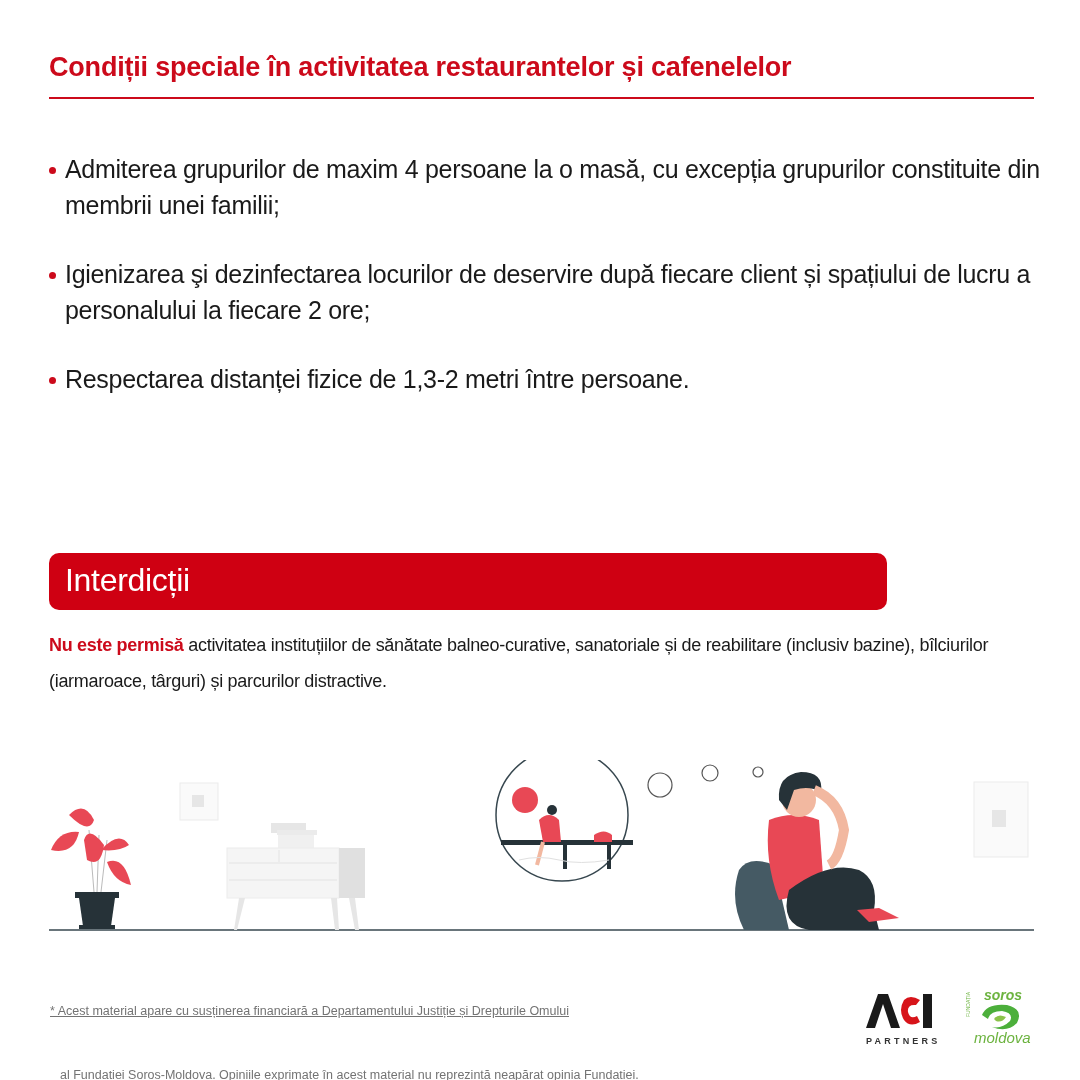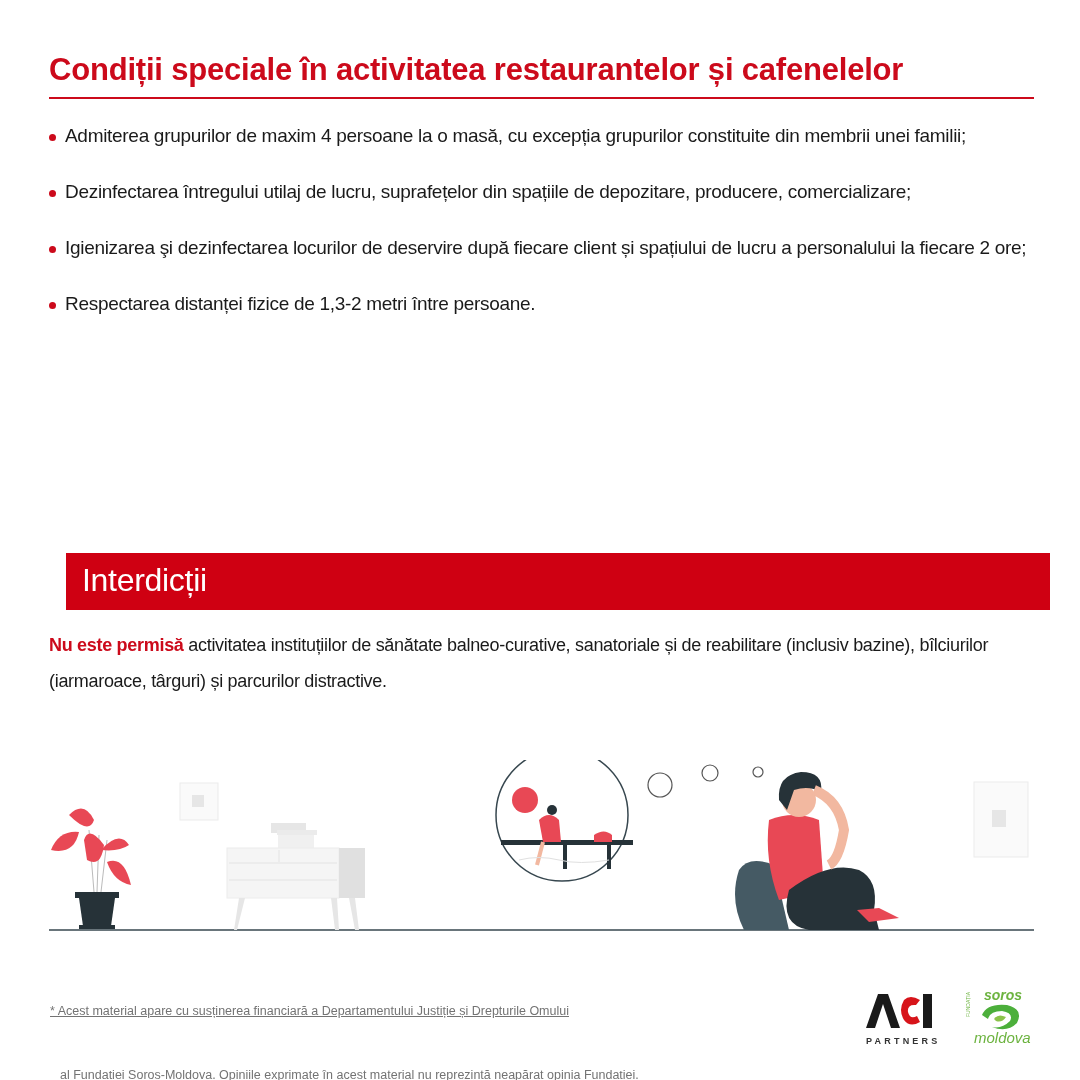--- a/index.html
+++ b/index.html
@@ -1,43 +1,42 @@
 <!DOCTYPE html>
 <html><head>
 <meta charset="utf-8">
 <style>
   html, body { margin: 0; padding: 0; background: #ffffff; }
   body { width: 1080px; height: 1080px; position: relative; overflow: hidden;
          font-family: "Liberation Sans", "DejaVu Sans", sans-serif; color: #1a1a1a; }
-  .heading { position: absolute; left: 49px; top: 52px; font-size: 31px; font-weight: 600;
+  .heading { position: absolute; left: 49px; top: 52px; font-size: 27px; font-weight: 600;
              color: #cc0a1b; letter-spacing: -0.2px; }
   .heading-rule { position: absolute; left: 49px; top: 97px; width: 985px; height: 2px; background: #cc0a1b; }
   .bullets { position: absolute; left: 49px; top: 118px; width: 995px; margin: 0; padding: 0; list-style: none; }
-  .bullet { position: relative; padding-left: 16px; font-size: 19px; line-height: 36px; margin-bottom: 20px;
-            letter-spacing: -0.3px; }
+  .bullet { position: relative; padding-left: 16px; font-size: 25px; line-height: 36px; margin-bottom: 20px;
+            letter-spacing: -0.3px; margin-top: 33px; }
   .bullet .dot { position: absolute; left: 0; top: 16px; width: 7px; height: 7px; border-radius: 50%; background: #cc0a1b; }
-  .banner { position: absolute; left: 66px; top: 553px; width: 984px; height: 57px; background: #cf0012; }
+  .banner { position: absolute; left: 49px; top: 553px; width: 838px; height: 57px; background: #cf0012; border-radius: 10px; }
   .banner-title { position: absolute; left: 16px; top: 9px; font-size: 32px; color: #ffffff; font-weight: 500; letter-spacing: -0.3px; }
   .notice { position: absolute; left: 49px; top: 627px; width: 995px; font-size: 18px; line-height: 36px; letter-spacing: -0.3px; }
   .notice .em { color: #cc0a1b; font-weight: 600; }
   .illustration { position: absolute; left: 49px; top: 760px; width: 985px; height: 180px; }
   .footnote { position: absolute; left: 50px; top: 1002px; font-size: 12.5px; line-height: 19px; color: #737373; text-decoration: underline; }
   .footnote .l2 { padding-left: 10px; display: block; margin-top: 45px; }
   .logo-aci { position: absolute; left: 862px; top: 990px; width: 82px; height: 58px; font-weight: bold; }
   .logo-soros { position: absolute; left: 962px; top: 985px; width: 72px; height: 62px; }
 </style>
 </head>
 <body>
 
 <div class="heading">Condiții speciale în activitatea restaurantelor și cafenelelor</div>
 <div class="heading-rule"></div>
 
 <ul class="bullets">
   <li class="bullet"><span class="dot"></span><span>Admiterea grupurilor de maxim 4 persoane la o masă, cu excepția grupurilor constituite  din membrii unei familii;</span></li>
-  <li class="bullet"><span class="dot"></span><span>Dezinfectarea întregului utilaj de lucru, suprafețelor din spațiile de depozitare, producere, comercializare;</span></li>
   <li class="bullet"><span class="dot"></span><span>Igienizarea şi dezinfectarea locurilor de deservire după fiecare client și spațiului de lucru a personalului la fiecare 2 ore;</span></li>
   <li class="bullet"><span class="dot"></span><span>Respectarea distanței fizice de 1,3-2 metri între persoane.</span></li>
 </ul>
 
 <div class="banner">
   <span class="banner-title">Interdicții</span>
 </div>
 
 <div class="notice"><span class="em">Nu este permisă</span><span> activitatea instituțiilor de sănătate balneo-curative, sanatoriale și de reabilitare (inclusiv bazine), bîlciurilor (iarmaroace, târguri) și parcurilor distractive.</span></div>
 

